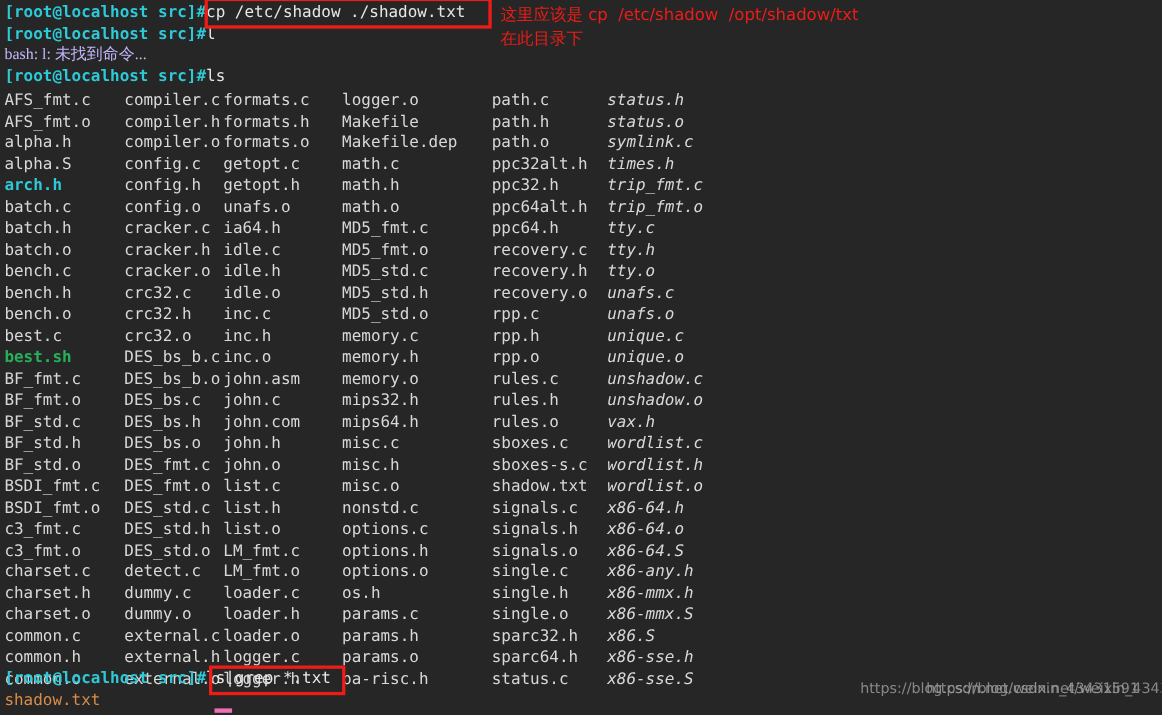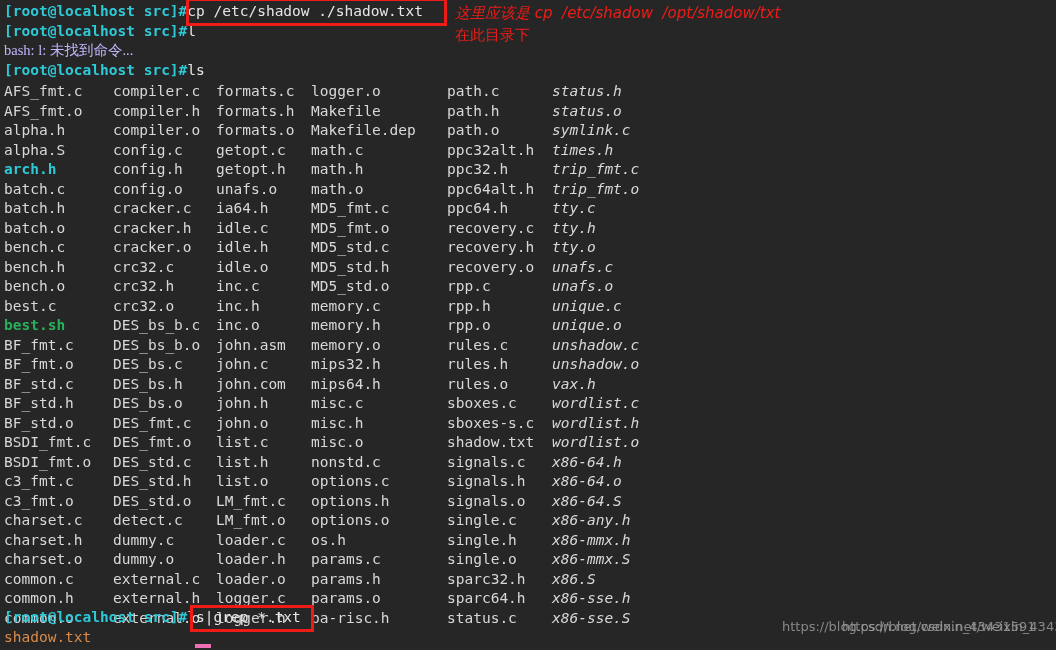--- a/index.html
+++ b/index.html
@@ -44,21 +44,21 @@
     height: 19.5px;
     white-space: pre;
   }
   .ls-cell {
     position: absolute;
     white-space: pre;
     color: #d8d8d8;
   }
   .c0 { left: 4px; }
   .c1 { left: 113px; }
-  .c2 { left: 203px; margin-left: 13px; }
+  .c2 { left: 203px; }
   .c3 { left: 311px; }
   .c4 { left: 447px; }
   .c5 { left: 552px; font-style: italic; }
 
   .ftype-cyan  { color: #2ec9d6; font-weight: bold; }
   .ftype-green { color: #27b05a; font-weight: bold; }
   .ftype-plain { color: #d8d8d8; }
 
   
   .redbox {
@@ -71,21 +71,21 @@
   #box-grep { left: 190px; top: 605px; width: 124px; height: 27px; }
 
   .annot {
     position: absolute;
     color: #ee1c17;
     font-family: "DejaVu Sans", "Liberation Sans", sans-serif;
     font-size: 15px;
     line-height: 20px;
     white-space: pre;
   }
-  #annot-1 { left: 455px; top: 3px; font-style: italic; }
+  #annot-1 { left: 455px; top: 3px; }
   #annot-2 { left: 455px; top: 25px; }
 
   
   .watermark {
     position: absolute;
     color: #9a9a9a;
     font-family: "DejaVu Sans", "Liberation Sans", sans-serif;
     font-size: 13px;
     white-space: pre;
     opacity: 0.85;

